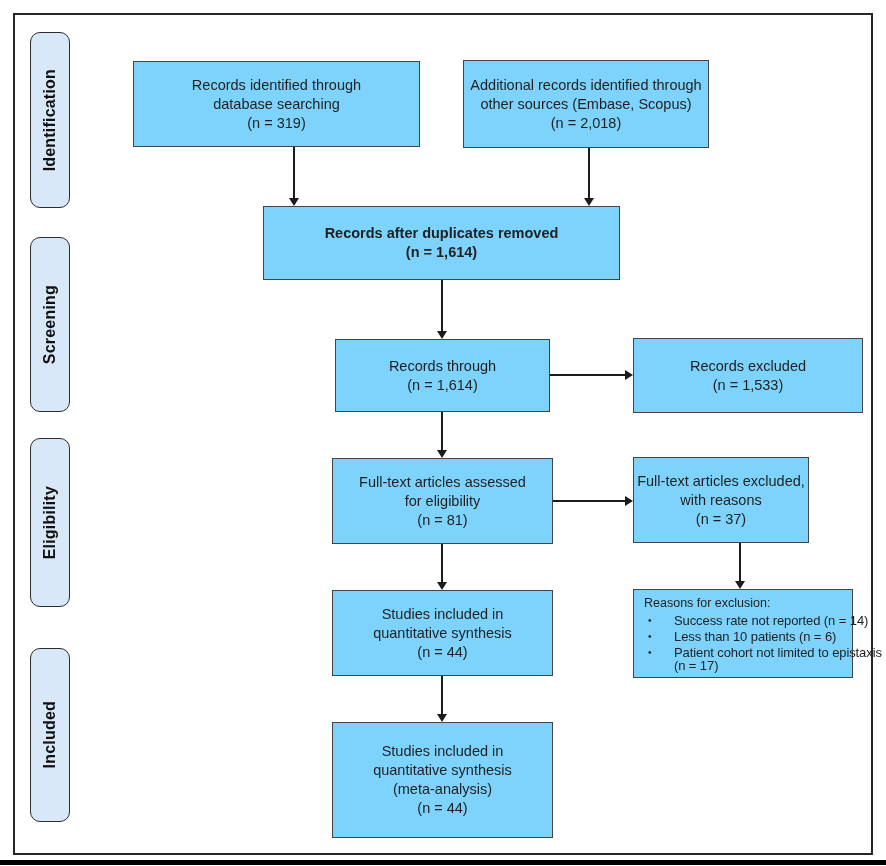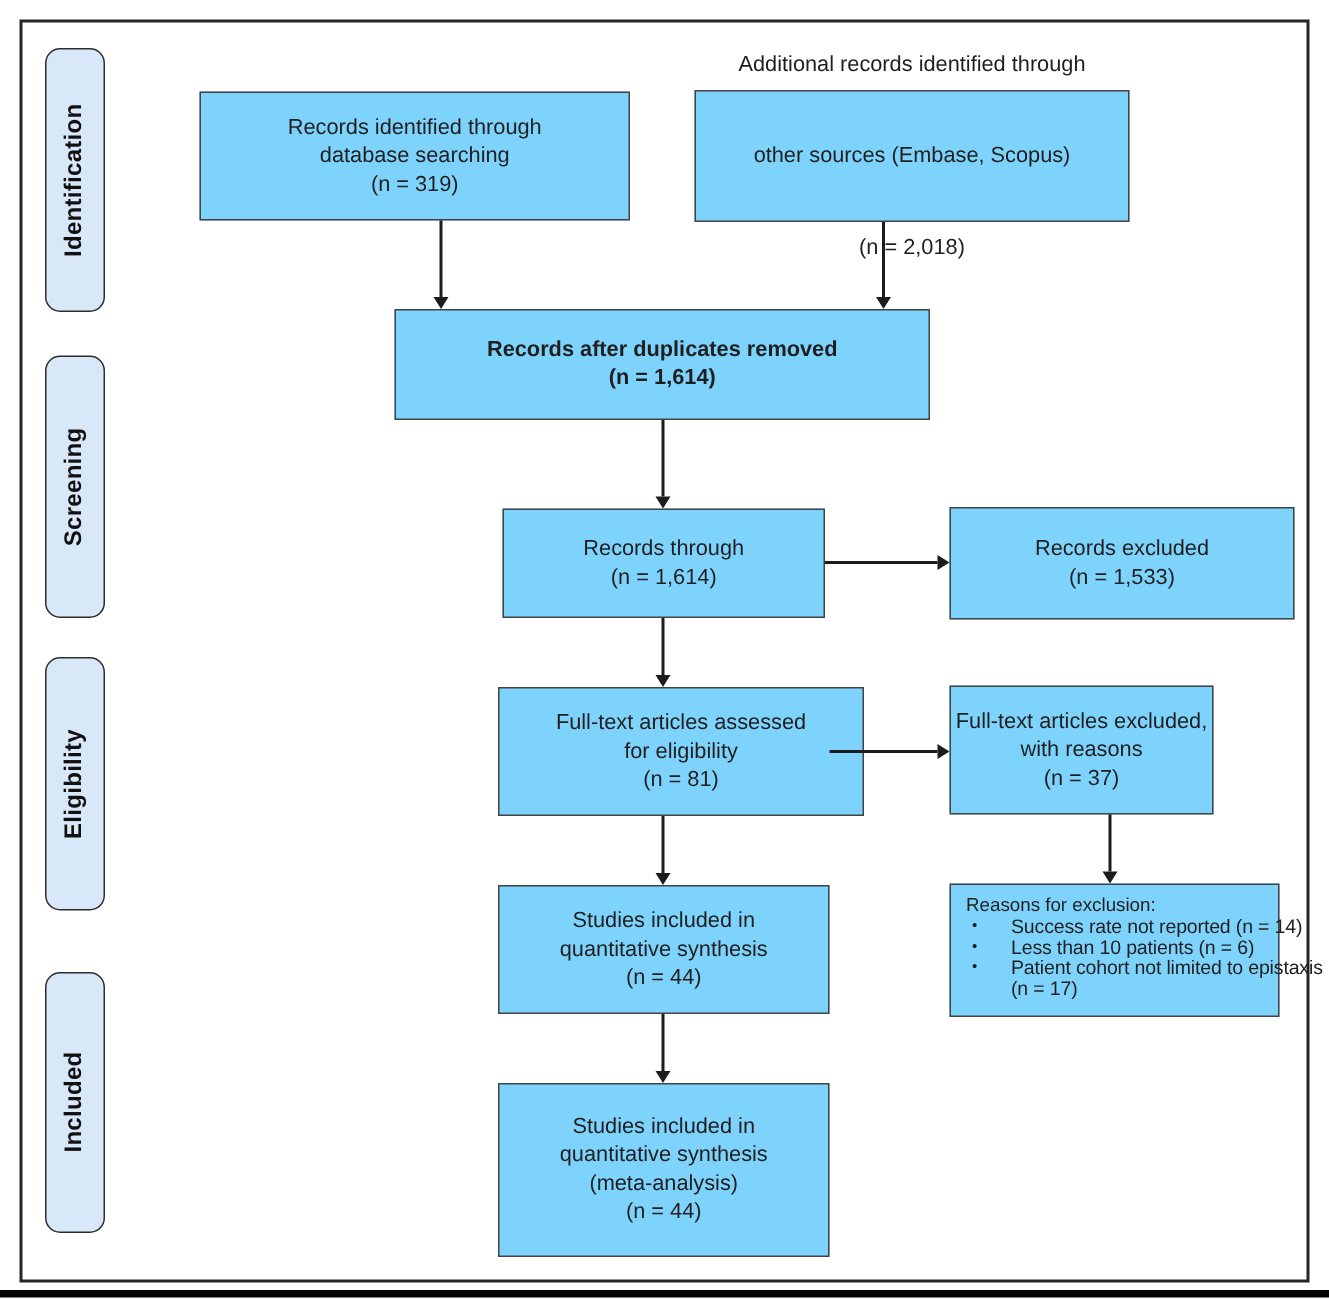--- a/index.html
+++ b/index.html
@@ -46,21 +46,21 @@
     display: flex; flex-direction: column;
     align-items: center; justify-content: center;
     text-align: center;
     font-size: 14.5px;
     line-height: 19px;
     color: #1f1f1f;
   }
 
   
   .reasons {
-    align-items: stretch; justify-content: flex-start;
+    align-items: stretch; justify-content: space-between;
     text-align: left;
     padding: 5px 6px 4px 10px;
   }
   .r-title { font-size: 12.5px; line-height: 16px; color: #1f1f1f; }
   .r-row { display: flex; align-items: flex-start; }
   .r-bullet { width: 30px; flex: 0 0 30px; font-size: 10px; line-height: 13.5px; padding-left: 4px; color: #1f1f1f; }
   .r-text { flex: 1; font-size: 13px; line-height: 13.5px; letter-spacing: -0.1px; color: #1f1f1f; white-space: nowrap; }
 
   
   .arr-v { position: absolute; width: 2px; background: #1c1c1c; }
@@ -95,41 +95,41 @@
   </div>
   <div class="stage" style="left:30px; top:648px; height:174px;">
     <span class="stage-text">Included</span>
   </div>
 
   <div class="box" style="left:133px; top:61px; width:287px; height:86px;">
     <div>Records identified through</div>
     <div>database searching</div>
     <div>(n = 319)</div>
   </div>
-  <div class="box" style="left:463px; top:60px; width:290px; height:88px;gap:42px;">
+  <div class="box" style="left:463px; top:60px; width:246px; height:88px;">
     <div>Additional records identified through</div>
     <div>other sources (Embase, Scopus)</div>
     <div>(n = 2,018)</div>
   </div>
 
   <div class="box" style="left:263px; top:206px; width:357px; height:74px;font-weight:bold;">
     <div>Records after duplicates removed</div>
     <div>(n = 1,614)</div>
   </div>
 
   <div class="box" style="left:335px; top:339px; width:215px; height:73px;">
     <div>Records through</div>
     <div>(n = 1,614)</div>
   </div>
   <div class="box" style="left:633px; top:338px; width:230px; height:75px;">
     <div>Records excluded</div>
     <div>(n = 1,533)</div>
   </div>
 
-  <div class="box" style="left:332px; top:458px; width:244px; height:86px;">
+  <div class="box" style="left:332px; top:458px; width:221px; height:86px;">
     <div>Full-text articles assessed</div>
     <div>for eligibility</div>
     <div>(n = 81)</div>
   </div>
   <div class="box" style="left:633px; top:457px; width:176px; height:86px;">
     <div>Full-text articles excluded,</div>
     <div>with reasons</div>
     <div>(n = 37)</div>
   </div>
 

